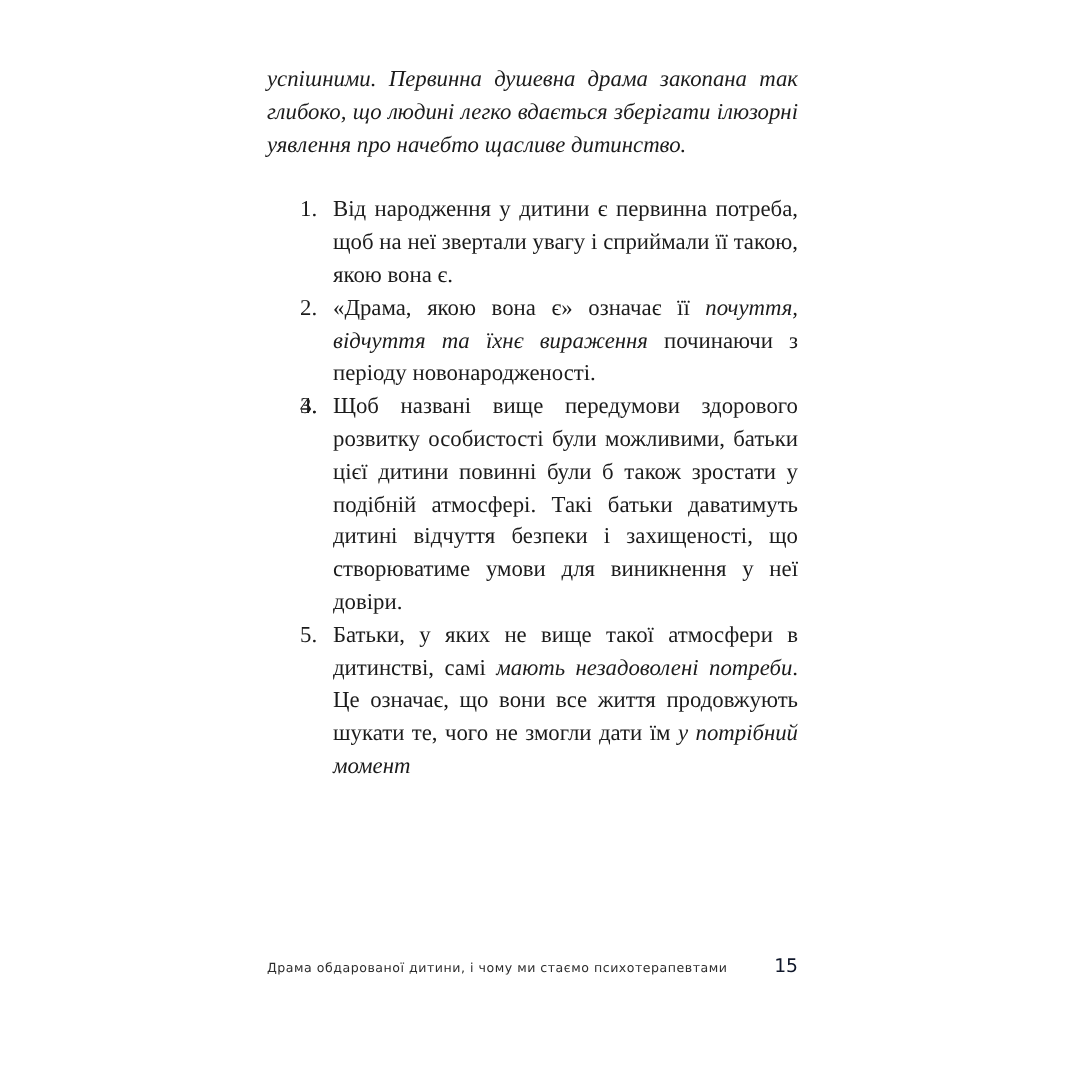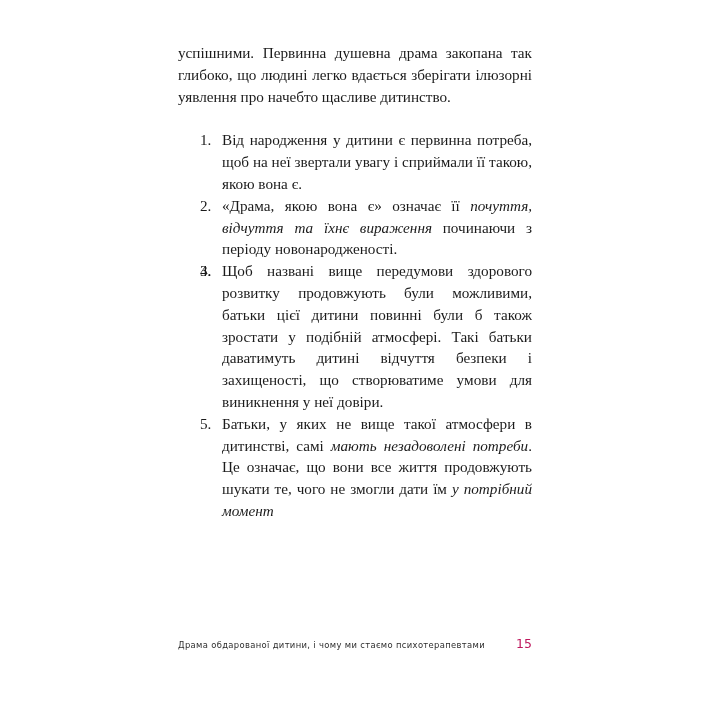--- a/index.html
+++ b/index.html
@@ -27,20 +27,21 @@
     width: 354px;
   }
   p.body-par {
     margin: 0;
     font-size: 15.2px;
     line-height: 21.8px;
     text-align: justify;
     text-justify: inter-word;
     color: #1b1b1b;
     hyphens: manual;
+    font-style: italic;
   }
   p.body-par.indented {
     text-indent: 22px;
   }
   ol.numbered-list {
     margin: 0;
     padding: 0;
     list-style: none;
     counter-reset: itemcounter;
   }
@@ -82,41 +83,41 @@
   .footer-title {
     font-family: "DejaVu Sans", "Liberation Sans", sans-serif;
     font-size: 8.4px;
     letter-spacing: 0.35px;
     color: #2c2c2c;
     white-space: nowrap;
   }
   .footer-page {
     font-family: "DejaVu Sans", "Liberation Sans", sans-serif;
     font-size: 12.5px;
-    color: #be185d;
+    color: #0f172a;
     padding-left: 10px;
   }
 </style>
 </head>
 <body>
 
 <div class="page">
 
   <div class="text-block">
 
     <p class="body-par">успішними. Первинна душевна драма закопана так глибоко, що людині легко вдається зберігати ілюзорні уявлення про начебто щасливе дитинство.</p>
 
 
     <div class="list-spacer-top"></div>
 
     <ol class="numbered-list" id="numbered-list">
         <li><span class="marker">1.</span><span><span>Від народження у дитини є первинна потреба, щоб на неї звертали увагу і сприймали її такою, якою вона є.</span></span></li>
         <li><span class="marker">2.</span><span><span>«Драма, якою вона є» означає її </span><em>почуття, відчуття та їхнє вираження</em><span> починаючи з періоду новонародженості.</span></span></li>
         <li><span class="marker">3.</span></li>
-        <li><span class="marker">4.</span><span><span>Щоб названі вище передумови здорового розвитку продовжують були можливими, батьки цієї дитини повинні були б також зростати у подібній атмосфері. Такі батьки даватимуть дитині відчуття безпеки і захищеності, що створюватиме умови для виникнення у неї довіри.</span></span></li>
+        <li><span class="marker">4.</span><span><span>Щоб названі вище передумови здорового розвитку особистості були можливими, батьки цієї дитини повинні були б також зростати у подібній атмосфері. Такі батьки даватимуть дитині відчуття безпеки і захищеності, що створюватиме умови для виникнення у неї довіри.</span></span></li>
         <li><span class="marker">5.</span><span><span>Батьки, у яких не вище такої атмосфери в дитинстві, самі </span><em>мають незадоволені потреби</em><span>. Це означає, що вони все життя продовжують шукати те, чого не змогли дати їм </span><em>у потрібний момент</em></span></li>
       </ol>
 
   </div>
 
   <div class="footer">
     <span class="footer-title">Драма обдарованої дитини, і чому ми стаємо психотерапевтами</span>
     <span class="footer-page">15</span>
   </div>
 

